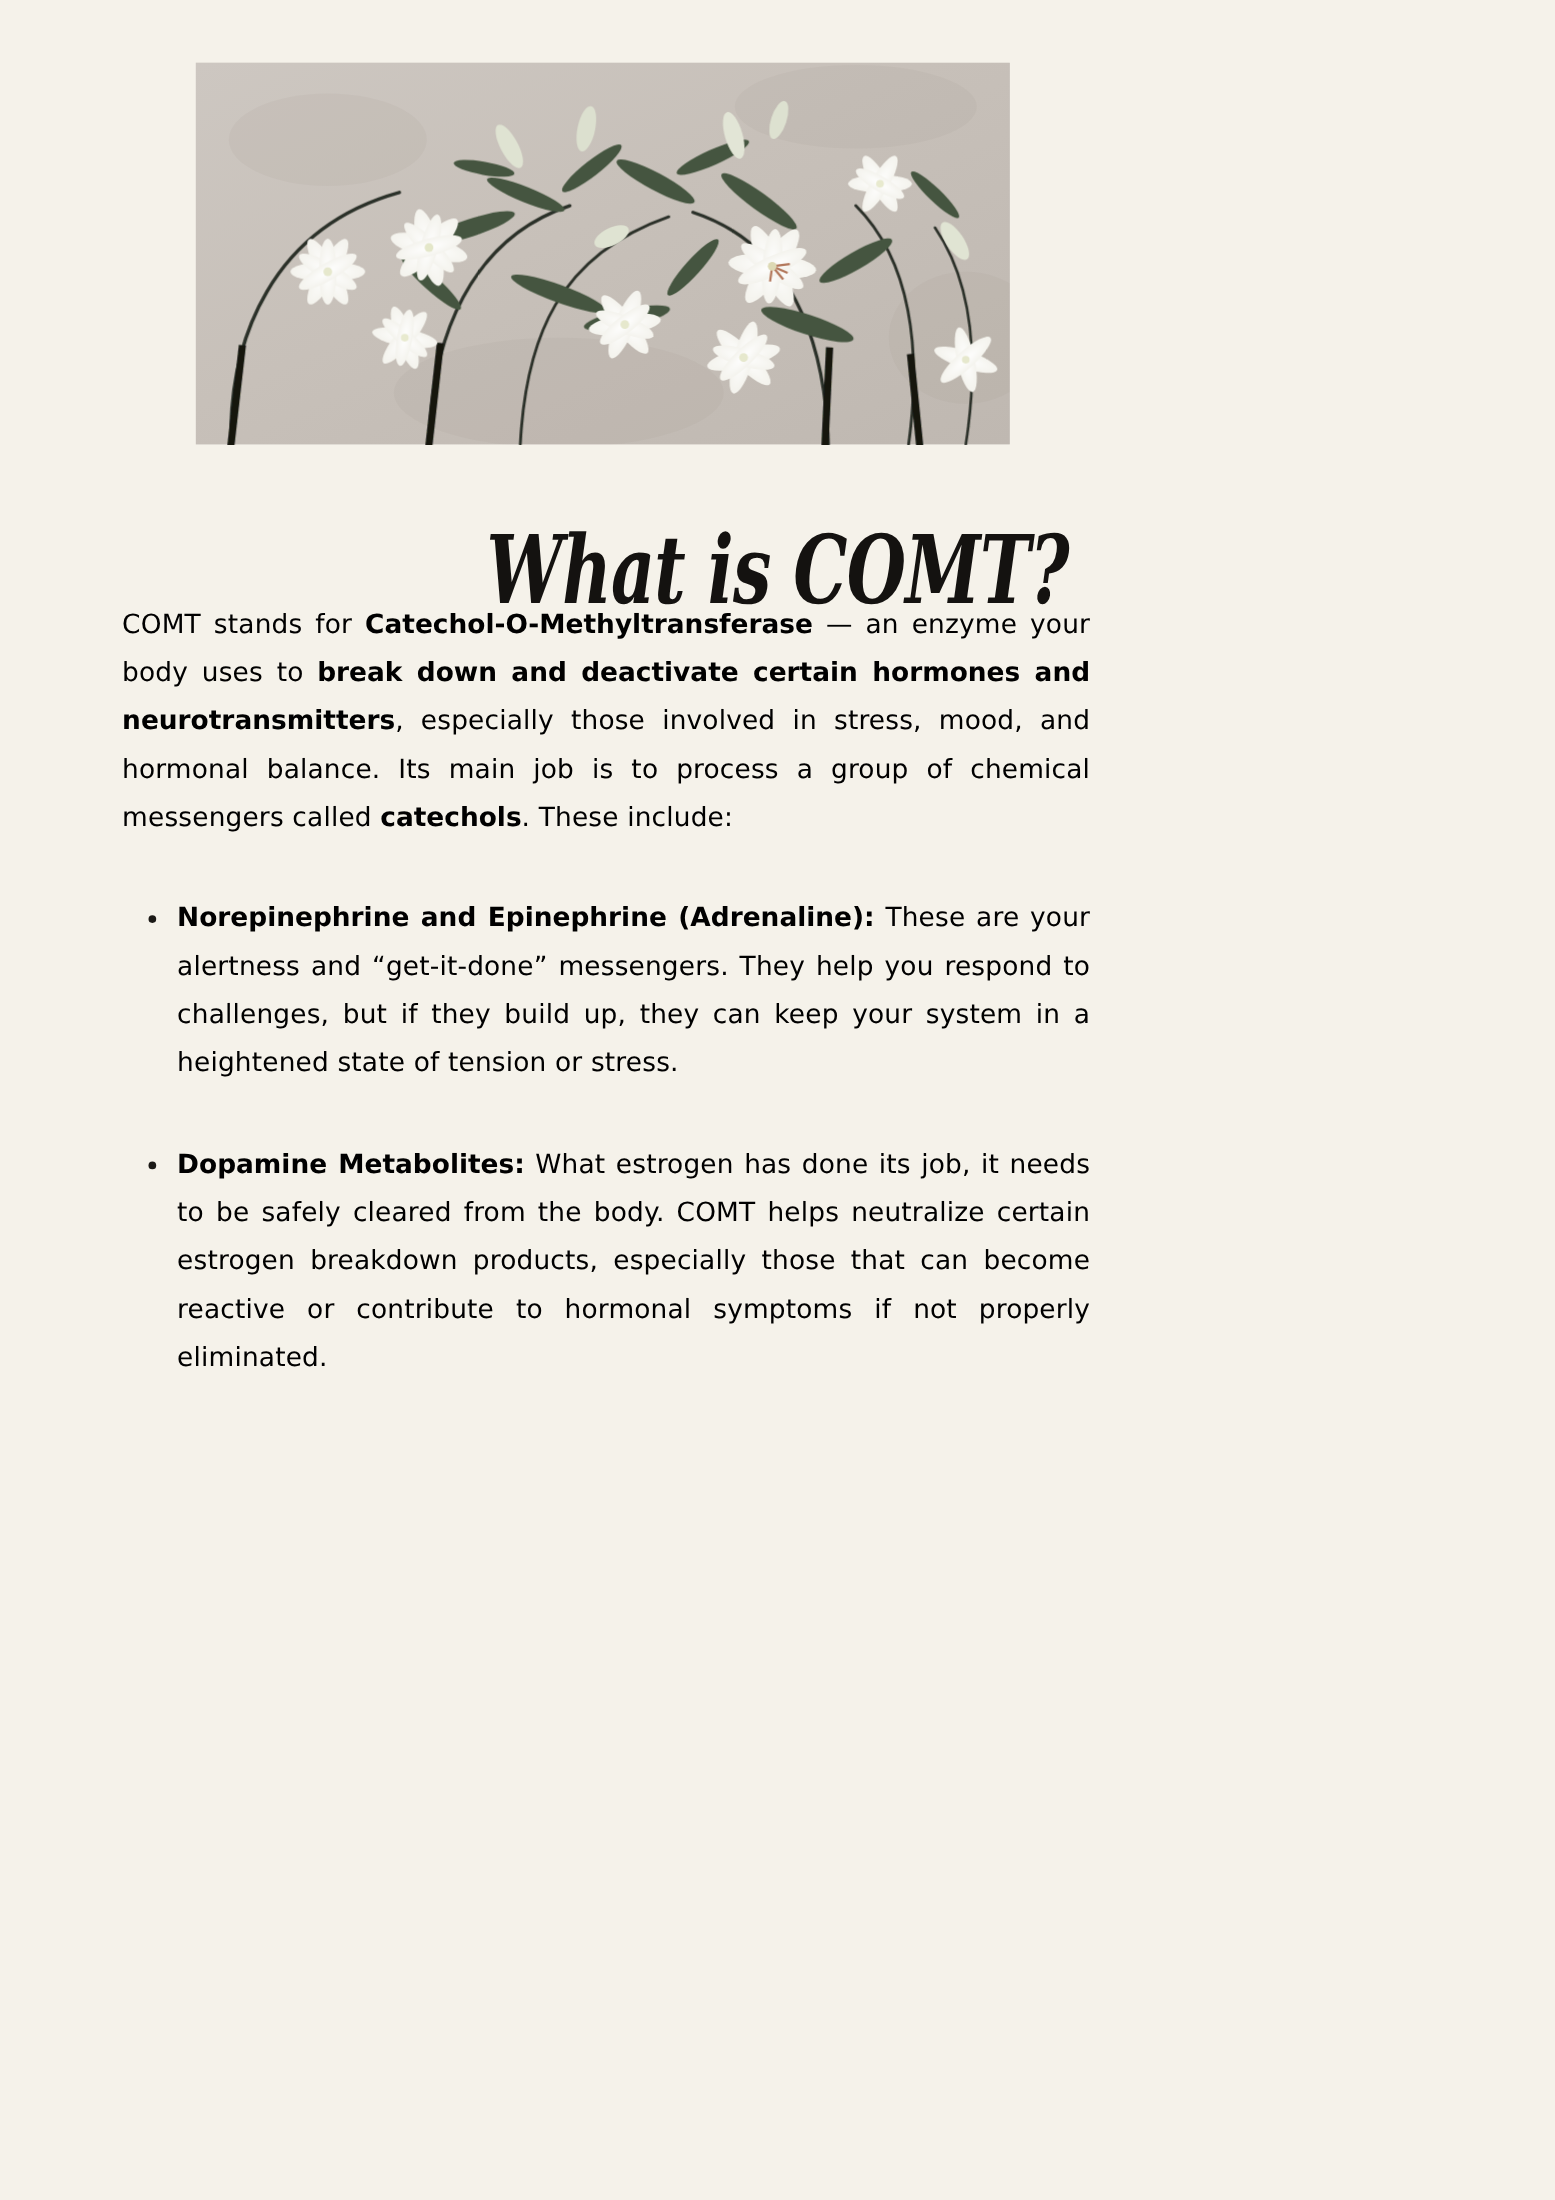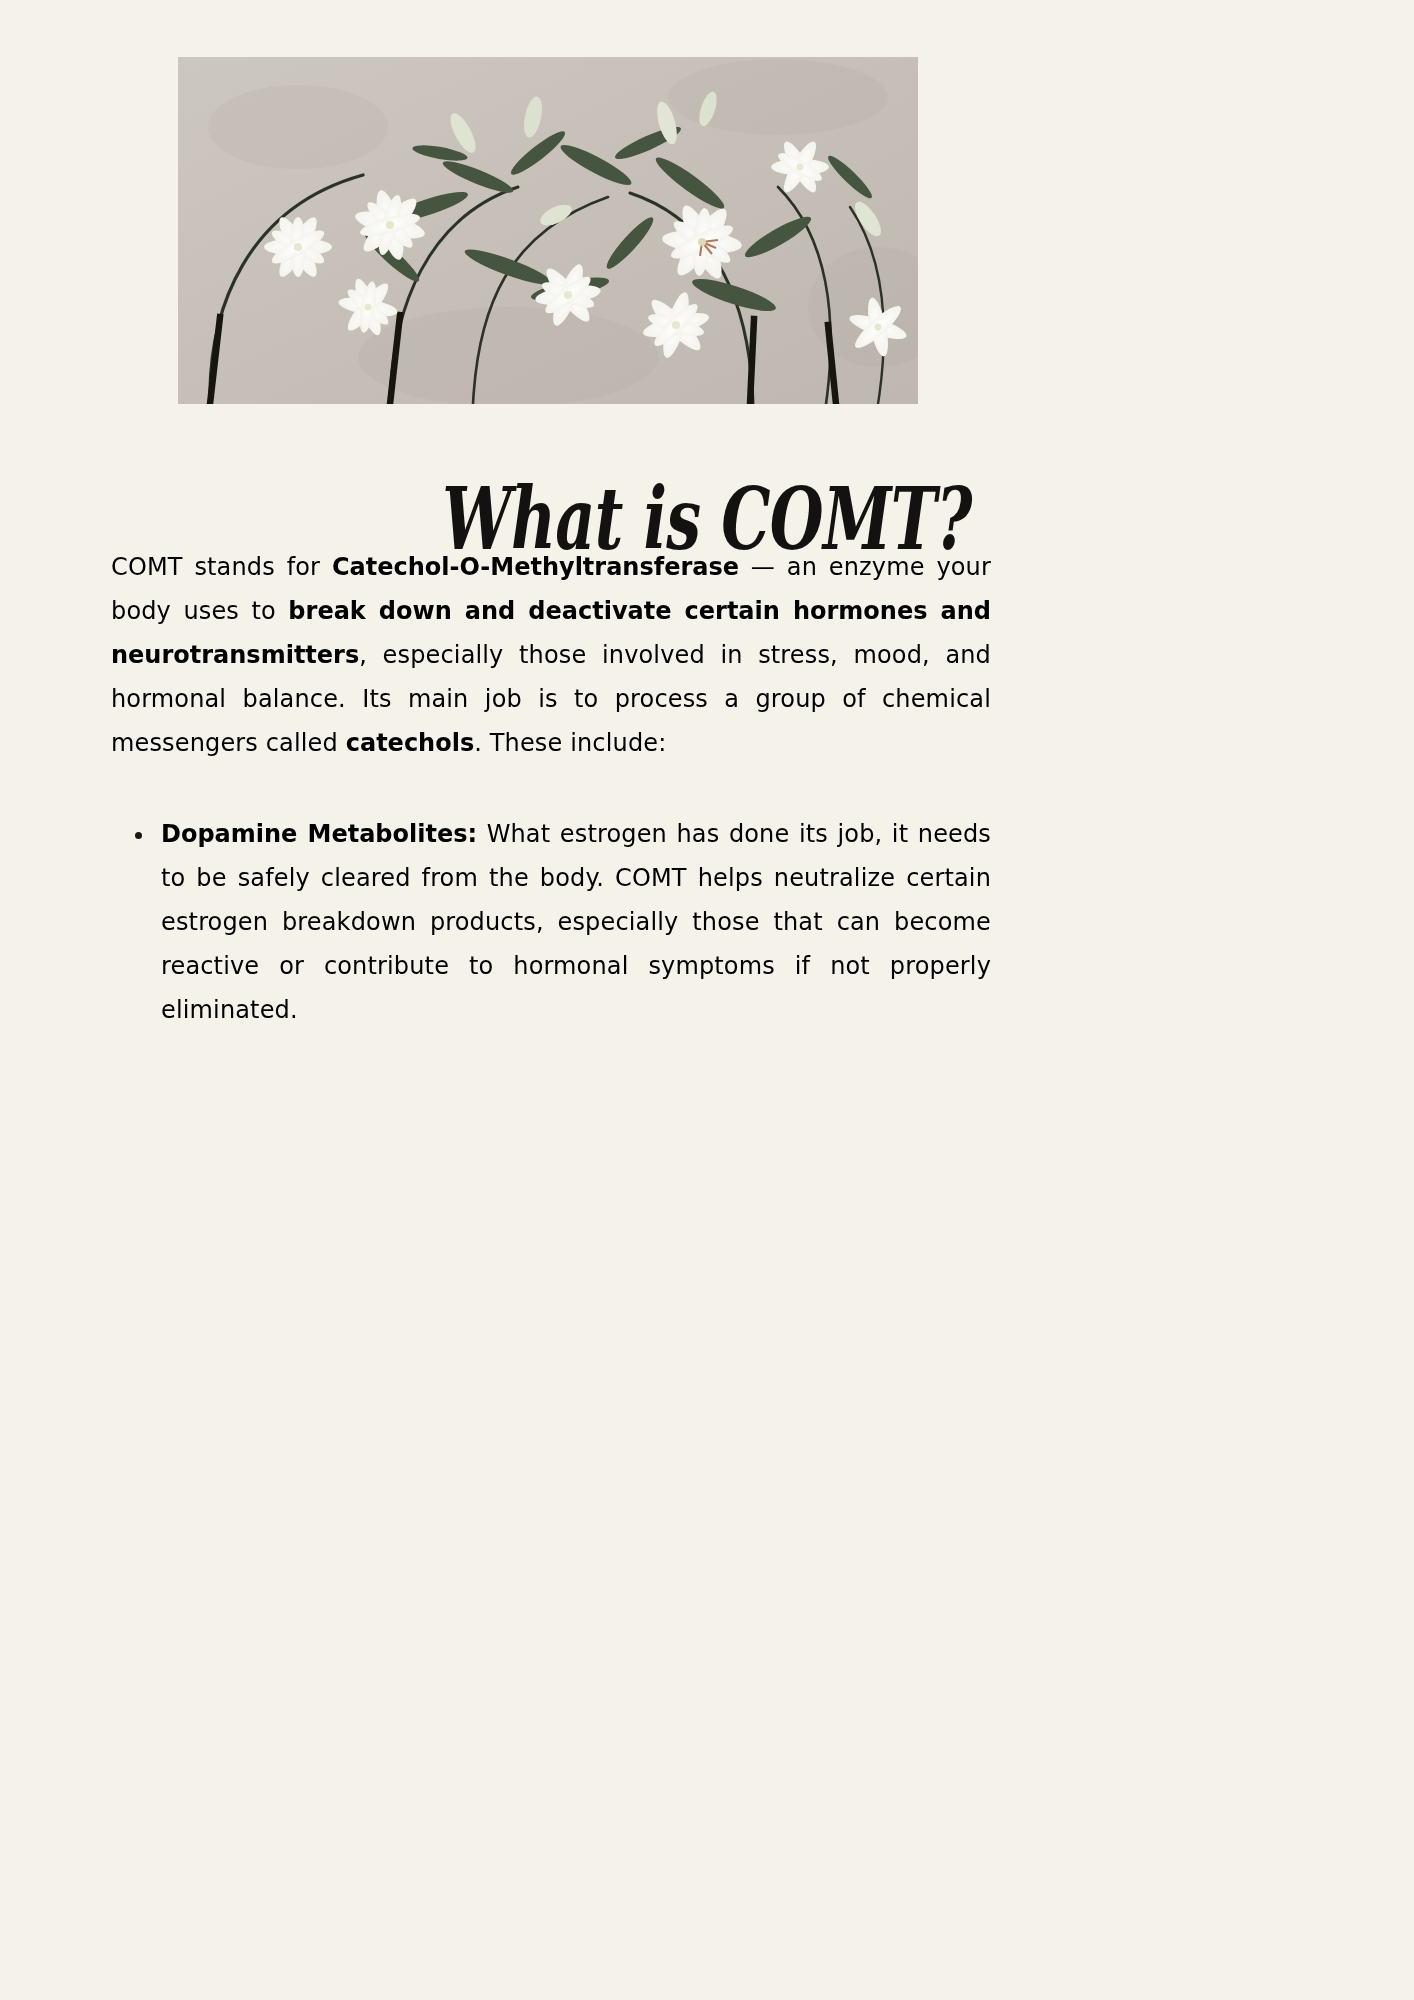--- a/index.html
+++ b/index.html
@@ -259,18 +259,21 @@
   <h1 class="title">What is COMT?</h1>
 
   <div class="content">
 
     <p class="lead">
       <span>COMT stands for </span><b>Catechol-O-Methyltransferase</b><span> — an enzyme your body uses to </span><b>break down and deactivate certain hormones and neurotransmitters</b><span>, especially those involved in stress, mood, and hormonal balance. Its main job is to process a group of chemical messengers called </span><b>catechols</b><span>. These include:</span>
     </p>
 
     <ul class="bullets">
       <li>
+        <b>Norepinephrine and Epinephrine (Adrenaline):</b><span> These are your alertness and “get-it-done” messengers. They help you respond to challenges, but if they build up, they can keep your system in a heightened state of tension or stress.</span>
+      </li>
+      <li>
         <b>Dopamine Metabolites:</b><span> What estrogen has done its job, it needs to be safely cleared from the body. COMT helps neutralize certain estrogen breakdown products, especially those that can become reactive or contribute to hormonal symptoms if not properly eliminated.</span>
       </li>
     </ul>
 
   </div>
 </div>
 
 </body></html>

